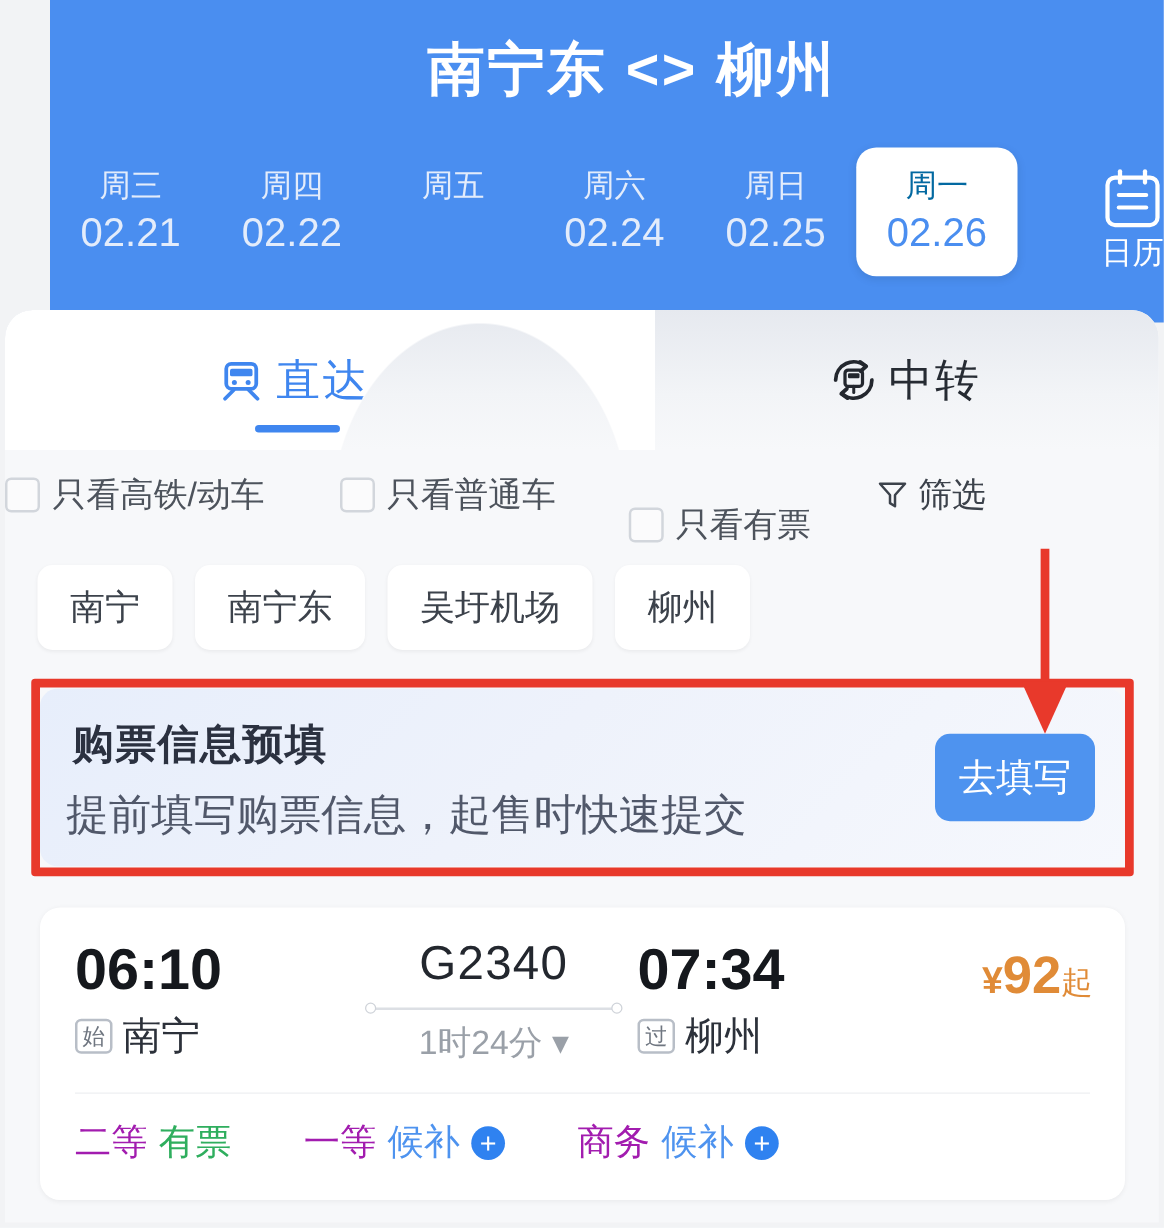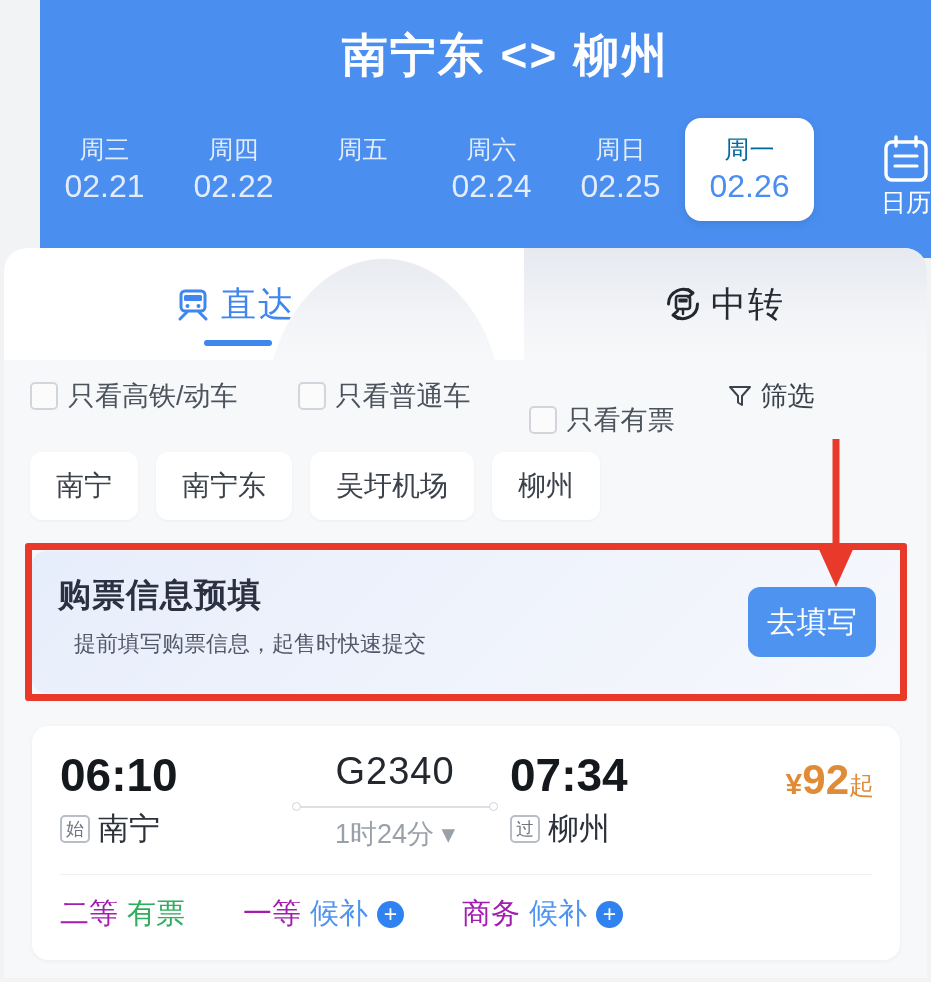--- a/index.html
+++ b/index.html
@@ -87,21 +87,21 @@
   .filter-row {
     position: absolute; left: 0; top: 112px; width: 923px; height: 72px;
     display: flex; align-items: center;
   }
   .fchk { display: flex; align-items: center; gap: 10px; cursor: pointer; }
   .fchk .box {
     width: 28px; height: 28px; border: 2px solid #d2d6dc;
     border-radius: 5px; background: #fbfbfc;
   }
   .fchk .ftxt { font-size: 27px; color: #4d535c; }
-  .f1 { margin-left: 26px; }
+  .f1 { }
   .f2 { margin-left: 60px; }
   .f3 { margin-left: 58px; margin-top: 48px; }
   .fbtn { margin-left: 52px; display:flex; align-items:center; gap: 8px; cursor:pointer; }
   .fbtn .ftxt { font-size: 27px; color: #3c424b; }
 
   
   .chips {
     position: absolute; left: 0; top: 198px; width: 923px; height: 80px;
     display: flex; align-items: center; gap: 18px; padding-left: 26px;
   }
@@ -120,22 +120,22 @@
   .prefill {
     position: absolute; left: 32px; top: 551px; width: 868px; height: 142px;
     background: linear-gradient(135deg,#e7eefb 0%,#eef2fb 45%,#f6f8fd 100%);
     border-radius: 14px; z-index: 4;
   }
   .prefill-title {
     position: absolute; left: 26px; top: 22px;
     font-size: 33px; font-weight: 700; color: #2b3140; letter-spacing: 1px;
   }
   .prefill-sub {
-    position: absolute; left: 42px; top: 78px;
-    font-size: 22px; color: #51586a;
+    position: absolute; left: 21px; top: 78px;
+    font-size: 34px; color: #51586a;
   }
   .prefill-btn {
     position: absolute; right: 24px; top: 36px;
     width: 128px; height: 70px; background: #4e93ef; border-radius: 12px;
     display:flex; align-items:center; justify-content:center;
     color: #ffffff; font-size: 30px; cursor: pointer;
   }
 
   
   .arrow {

